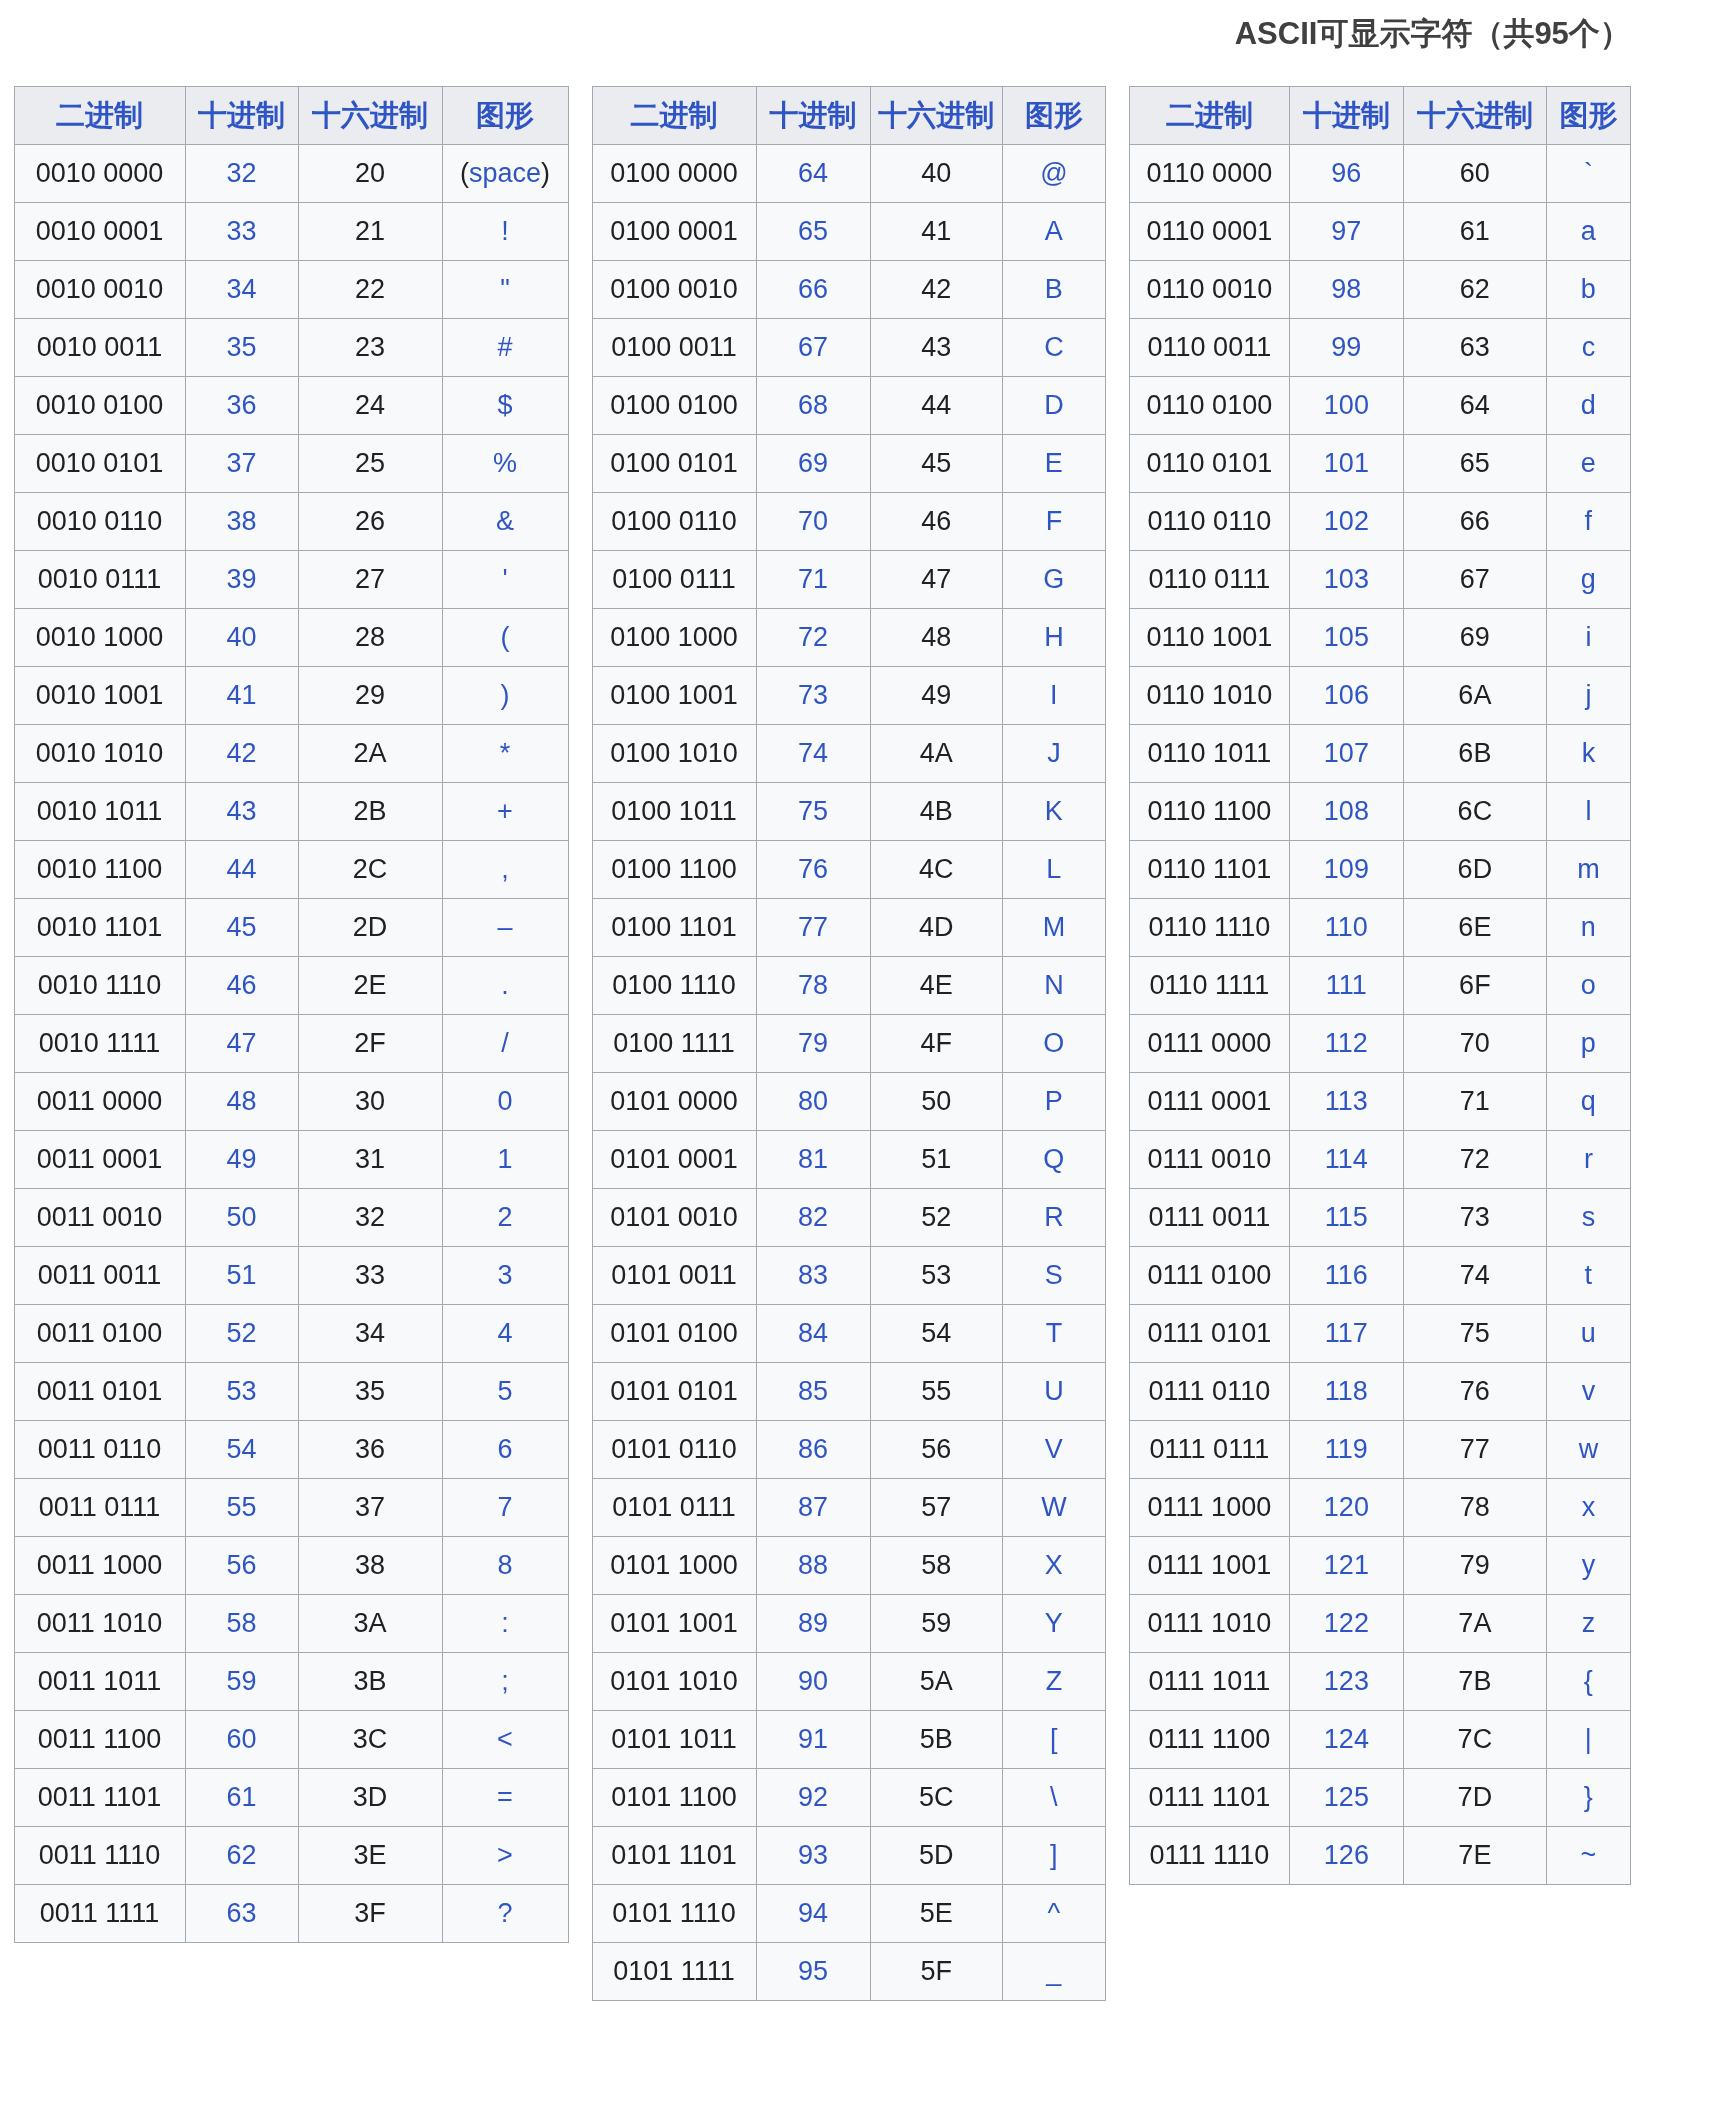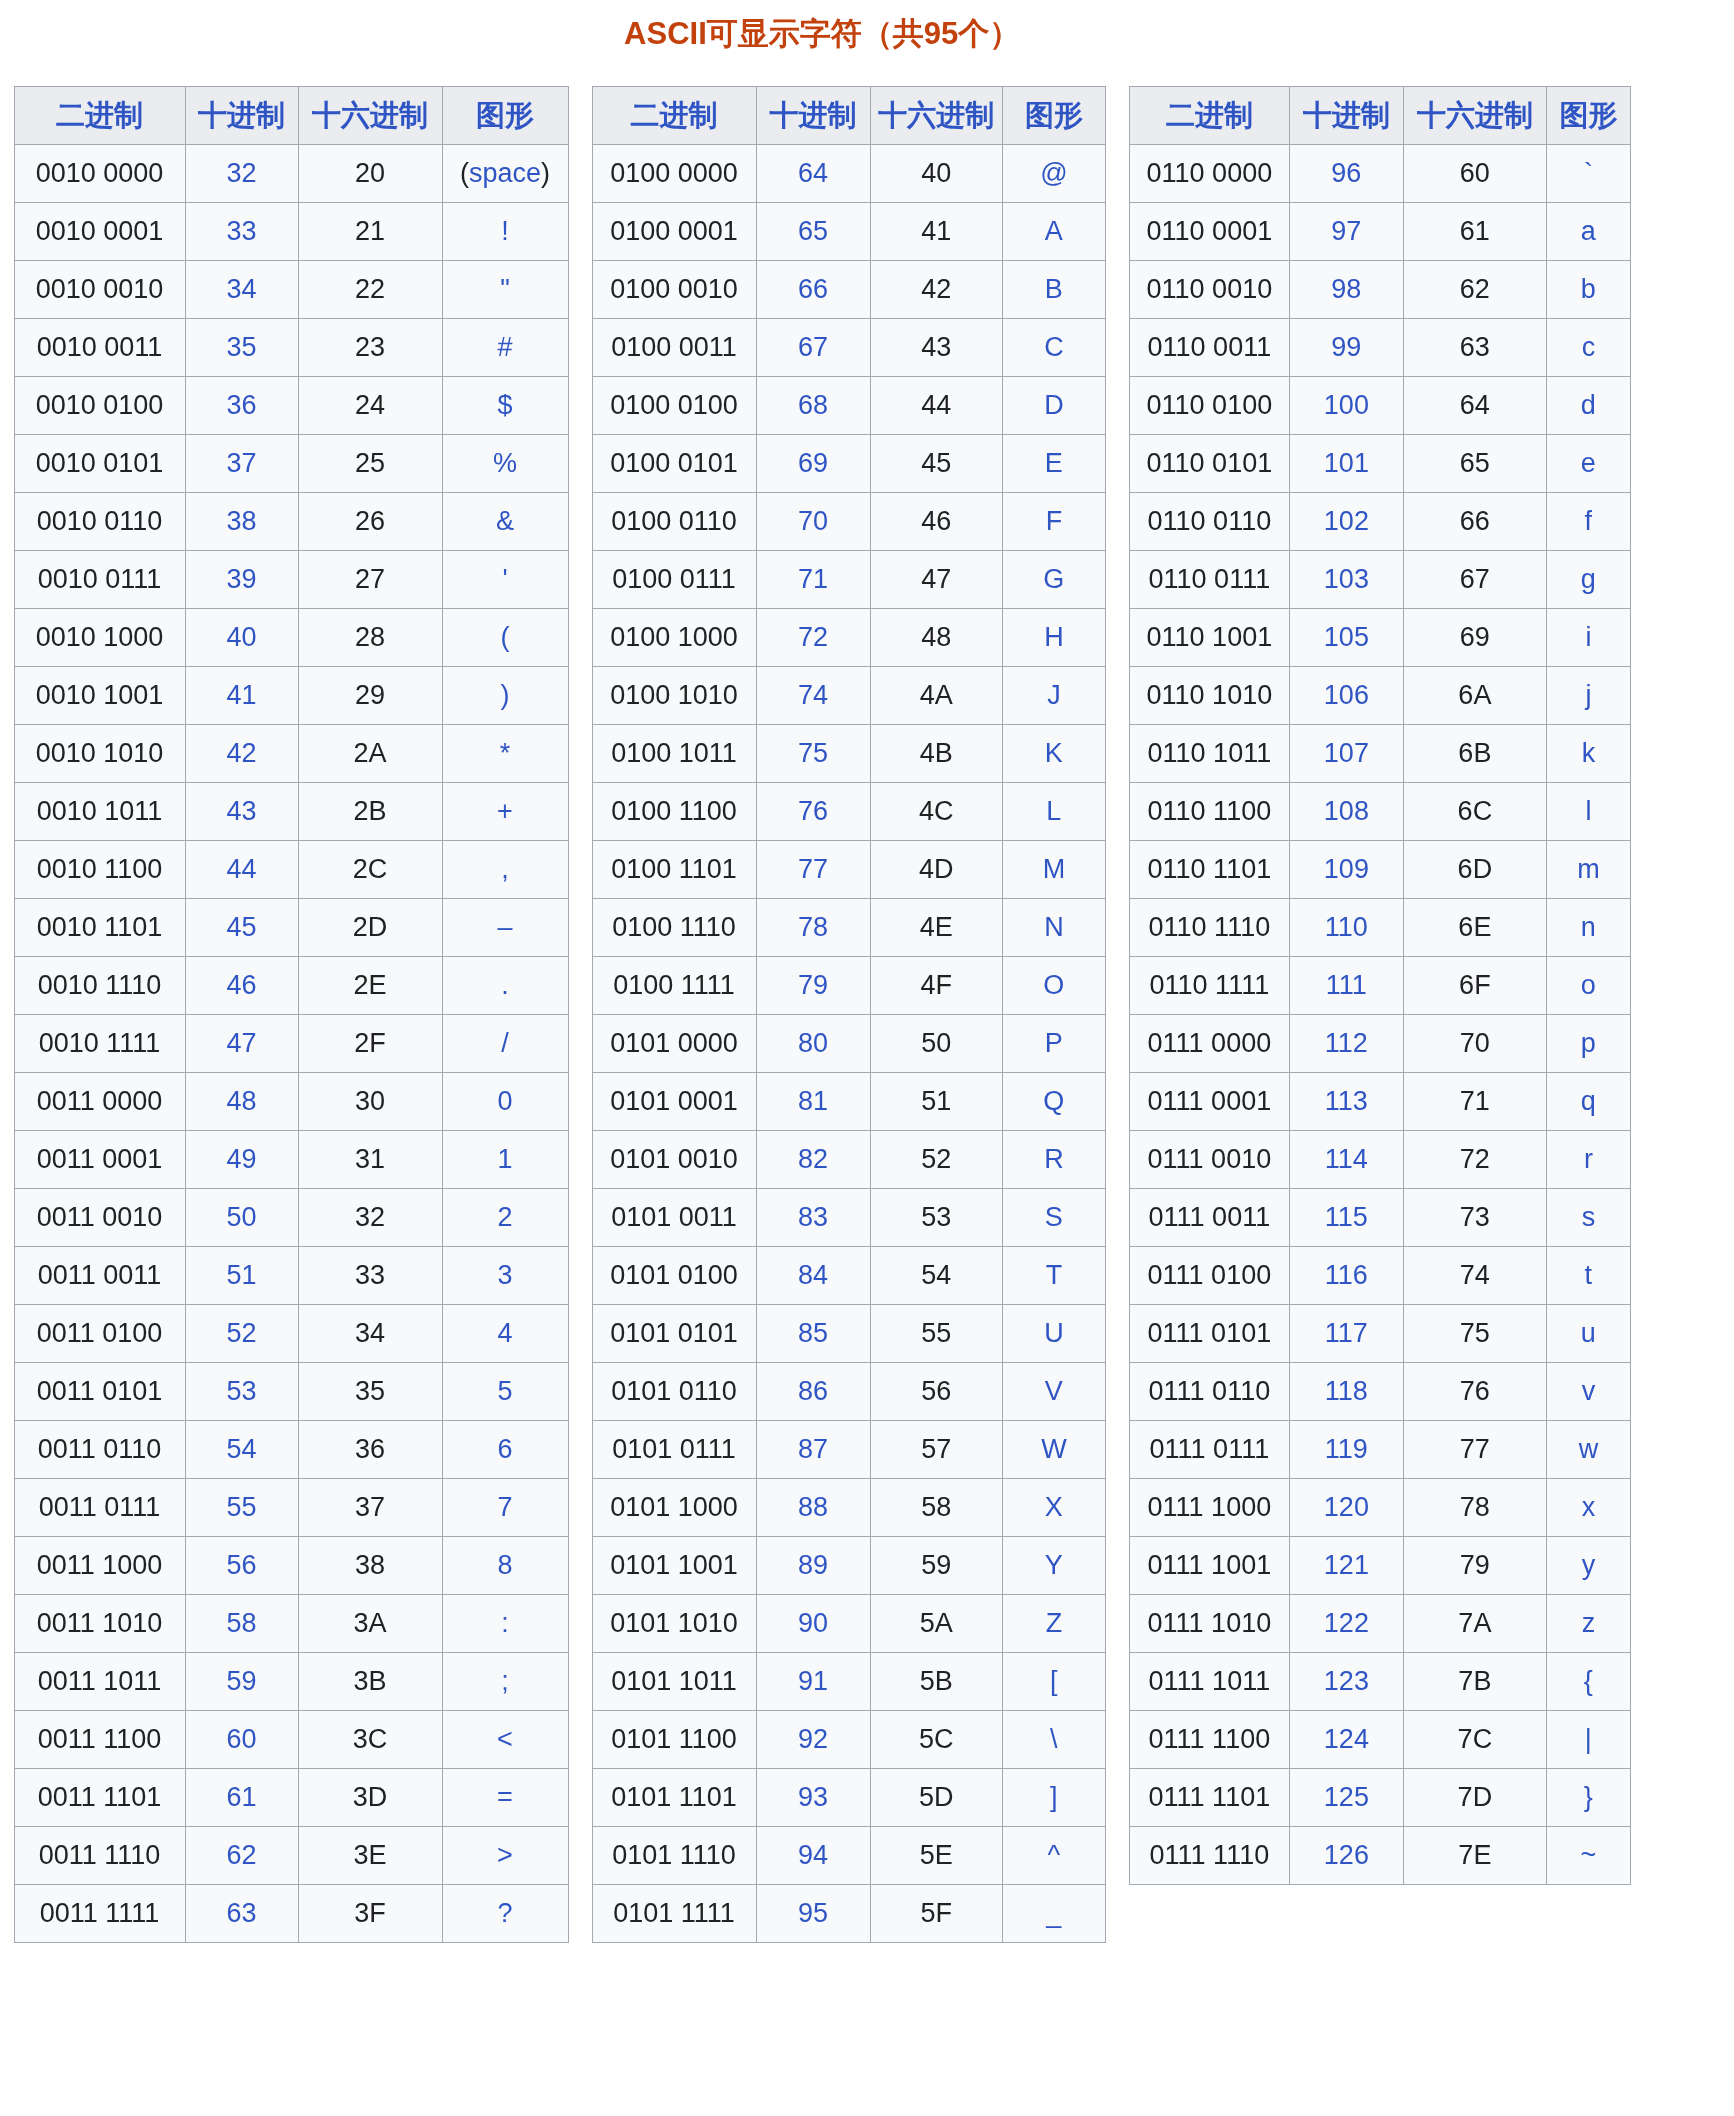--- a/index.html
+++ b/index.html
@@ -12,22 +12,22 @@
   *{box-sizing:border-box;}
   html,body{margin:0;padding:0;background:#ffffff;}
   body{
     width:1734px;height:2116px;overflow:hidden;
     font-family:"Liberation Sans","DejaVu Sans",sans-serif;
     color:var(--text);
   }
   .page{padding:5.8px 0 0 13.5px;}
   .content{width:-moz-fit-content;width:fit-content;}
   .page-title{
-    font-size:31px;font-weight:bold;text-align:center;
-    color:#c2410c;margin:7.7px 0 32px 0;line-height:41px;
+    font-size:31px;font-weight:bold;text-align:right;
+    color:#404040;margin:7.7px 0 32px 0;line-height:41px;
   }
   .tables{display:flex;align-items:flex-start;gap:23px;}
   table.ascii-table{
     border-collapse:collapse;
     background:var(--cell-bg);
   }
   .ascii-table th,.ascii-table td{
     border:1.9px solid var(--border);
     text-align:center;vertical-align:middle;
     height:58px;padding:0 7.7px;white-space:nowrap;
@@ -315,20 +315,26 @@
               <td>47</td>
               <td><span class="link">G</span></td>
             </tr>
             <tr>
               <td>0100 1000</td>
               <td><span class="link">72</span></td>
               <td>48</td>
               <td><span class="link">H</span></td>
             </tr>
             <tr>
+              <td>0100 1001</td>
+              <td><span class="link">73</span></td>
+              <td>49</td>
+              <td><span class="link">I</span></td>
+            </tr>
+            <tr>
               <td>0100 1010</td>
               <td><span class="link">74</span></td>
               <td>4A</td>
               <td><span class="link">J</span></td>
             </tr>
             <tr>
               <td>0100 1011</td>
               <td><span class="link">75</span></td>
               <td>4B</td>
               <td><span class="link">K</span></td>

